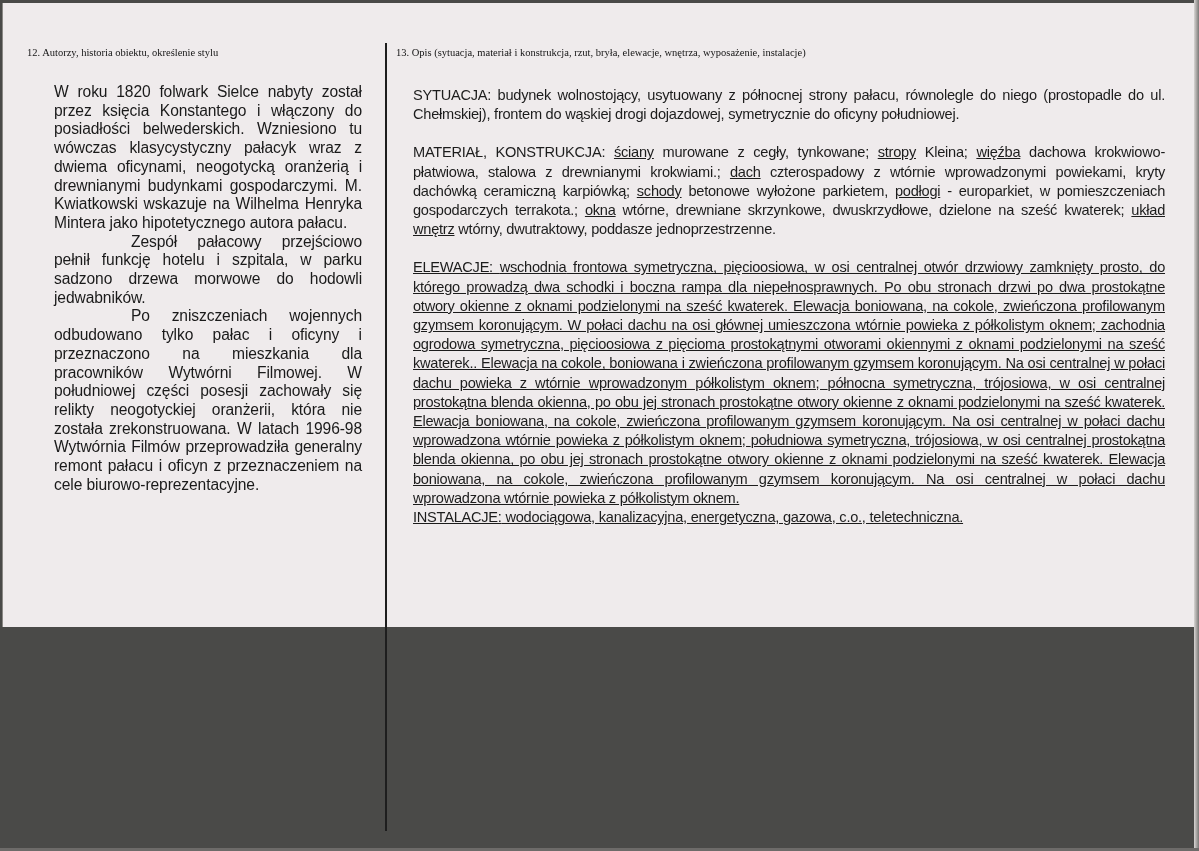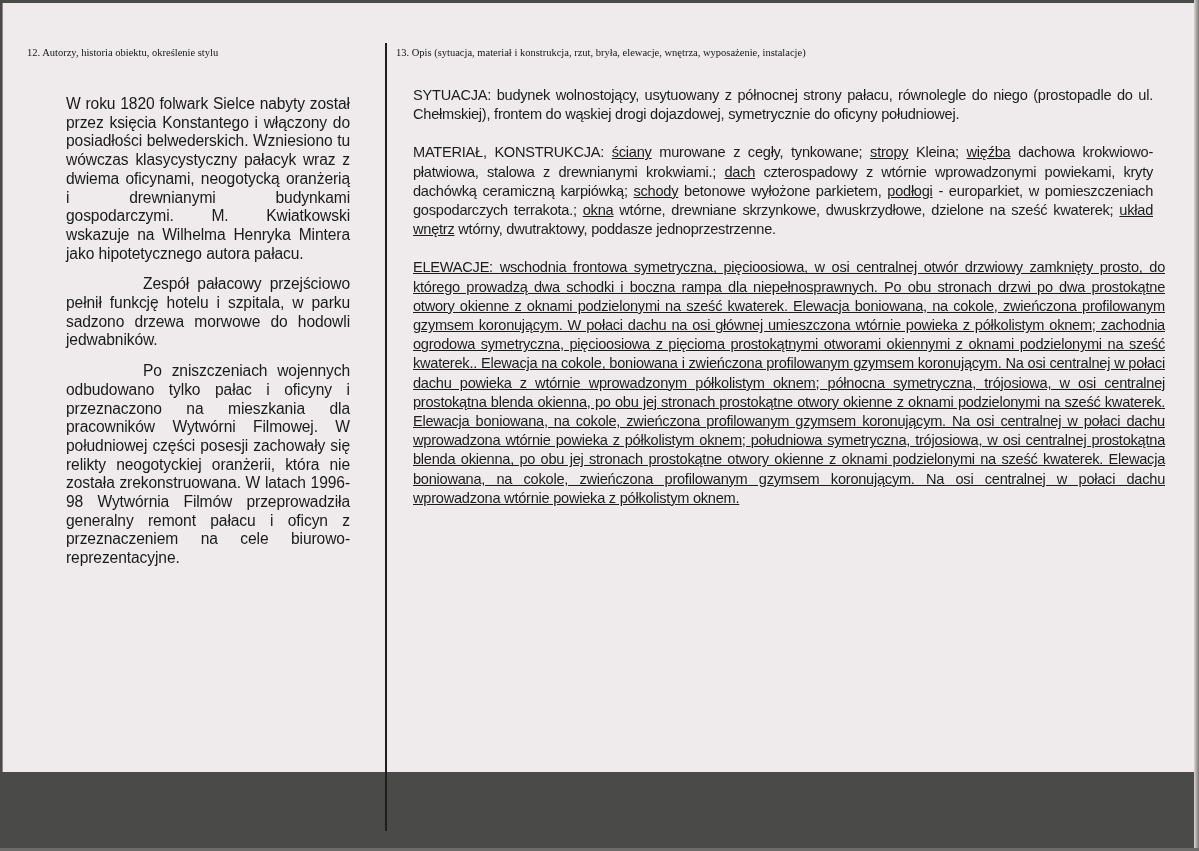--- a/index.html
+++ b/index.html
@@ -2,21 +2,21 @@
 <html><head>
 <meta charset="utf-8">
 <style>
   html, body { margin: 0; padding: 0; }
   body {
     width: 1199px; height: 851px; overflow: hidden;
     background: #4a4a48;
     position: relative;
   }
   .page {
-    position: absolute; left: 2px; top: 3px; width: 1192px; height: 769px;
+    position: absolute; left: 2px; top: 3px; width: 1192px; height: 624px;
     background: #efebec;
     border-left: 1px solid #8a8884;
   }
   .right-shadow {
     position: absolute; right: 0; top: 0; width: 5px; height: 851px;
     background: linear-gradient(to right, #d8d5d3, #7a7876);
   }
   .bottom-edge {
     position: absolute; left: 0; bottom: 0; width: 1199px; height: 3px;
     background: #6d6b69;
@@ -34,31 +34,31 @@
   #hdr-left { left: 24px; }
   #hdr-right { left: 393px; text-align: right; }
 
   .left-col {
     position: absolute; left: 51px; top: 80px; width: 308px;
     font-family: "Liberation Sans", sans-serif;
     font-size: 15.6px; line-height: 18.7px; color: #1a1a1a;
     text-align: justify;
     letter-spacing: -0.1px;
   }
-  .left-col p { margin: 12px; }
+  .left-col p { margin: 0; }
   .left-col p.indent { text-indent: 77px; }
 
   .right-col {
     position: absolute; left: 410px; top: 83px; width: 752px;
     font-family: "Liberation Sans", sans-serif;
     font-size: 14.6px; line-height: 19.2px; color: #1c1c1c;
     text-align: justify;
     letter-spacing: -0.25px;
   }
-  .right-col p { margin: 0 12px 19px 0; }
+  .right-col p { margin: 0 0 19px 0; }
   .right-col p.tight { margin: 0; text-decoration: underline; }
   .u { text-decoration: underline; }
 </style>
 </head>
 <body>
 
 <div class="page">
   <div id="hdr-left" class="section-header">12. Autorzy, historia obiektu, określenie stylu</div>
   <div id="hdr-right" class="section-header">13. Opis (sytuacja, materiał i konstrukcja, rzut, bryła, elewacje, wnętrza, wyposażenie, instalacje)</div>
 
@@ -71,17 +71,18 @@
   </div>
 
   <div class="right-col">
     <p><span>SYTUACJA:</span><span> budynek wolnostojący, usytuowany z północnej strony pałacu, równolegle do niego (prostopadle do ul. Chełmskiej), frontem do wąskiej drogi dojazdowej, symetrycznie do oficyny południowej.</span></p>
 
     <p><span>MATERIAŁ, KONSTRUKCJA: </span><span class="u">ściany</span><span> murowane z cegły, tynkowane; </span><span class="u">stropy</span><span> Kleina; </span><span class="u">więźba</span><span> dachowa krokwiowo-płatwiowa, stalowa z drewnianymi krokwiami.; </span><span class="u">dach</span><span> czterospadowy z wtórnie wprowadzonymi powiekami, kryty dachówką ceramiczną karpiówką; </span><span class="u">schody</span><span> betonowe wyłożone parkietem, </span><span class="u">podłogi</span><span> - europarkiet, w pomieszczeniach gospodarczych terrakota.; </span><span class="u">okna</span><span> wtórne, drewniane skrzynkowe, dwuskrzydłowe, dzielone na sześć kwaterek; </span><span class="u">układ wnętrz</span><span> wtórny, dwutraktowy, poddasze jednoprzestrzenne.</span></p>
 
 
     <p class="tight"><span>ELEWACJE: </span><span class="u">wschodnia</span><span> frontowa symetryczna, pięcioosiowa, w osi centralnej otwór drzwiowy zamknięty prosto, do którego prowadzą dwa schodki i boczna rampa dla niepełnosprawnych. Po obu stronach drzwi po dwa prostokątne otwory okienne z oknami podzielonymi na sześć kwaterek. Elewacja boniowana, na cokole, zwieńczona profilowanym gzymsem koronującym. W połaci dachu na osi głównej umieszczona wtórnie powieka z półkolistym oknem; </span><span class="u">zachodnia</span><span> ogrodowa symetryczna, pięcioosiowa z pięcioma prostokątnymi otworami okiennymi z oknami podzielonymi na sześć kwaterek.. Elewacja na cokole, boniowana i zwieńczona profilowanym gzymsem koronującym. Na osi centralnej w połaci dachu powieka z wtórnie wprowadzonym półkolistym oknem; </span><span class="u">północna</span><span> symetryczna, trójosiowa, w osi centralnej prostokątna blenda okienna, po obu jej stronach prostokątne otwory okienne z oknami podzielonymi na sześć kwaterek. Elewacja boniowana, na cokole, zwieńczona profilowanym gzymsem koronującym. Na osi centralnej w połaci dachu wprowadzona wtórnie powieka z półkolistym oknem; </span><span class="u">południowa</span><span> symetryczna, trójosiowa, w osi centralnej prostokątna blenda okienna, po obu jej stronach prostokątne otwory okienne z oknami podzielonymi na sześć kwaterek. Elewacja boniowana, na cokole, zwieńczona profilowanym gzymsem koronującym. Na osi centralnej w połaci dachu wprowadzona wtórnie powieka z półkolistym oknem.</span></p>
 
+    <p class="tight"><span>INSTALACJE:</span><span> wodociągowa, kanalizacyjna, energetyczna, gazowa, c.o., teletechniczna.</span></p>
   </div>
 </div>
 
 <div class="right-shadow"></div>
 <div class="bottom-edge"></div>
 
 </body></html>

